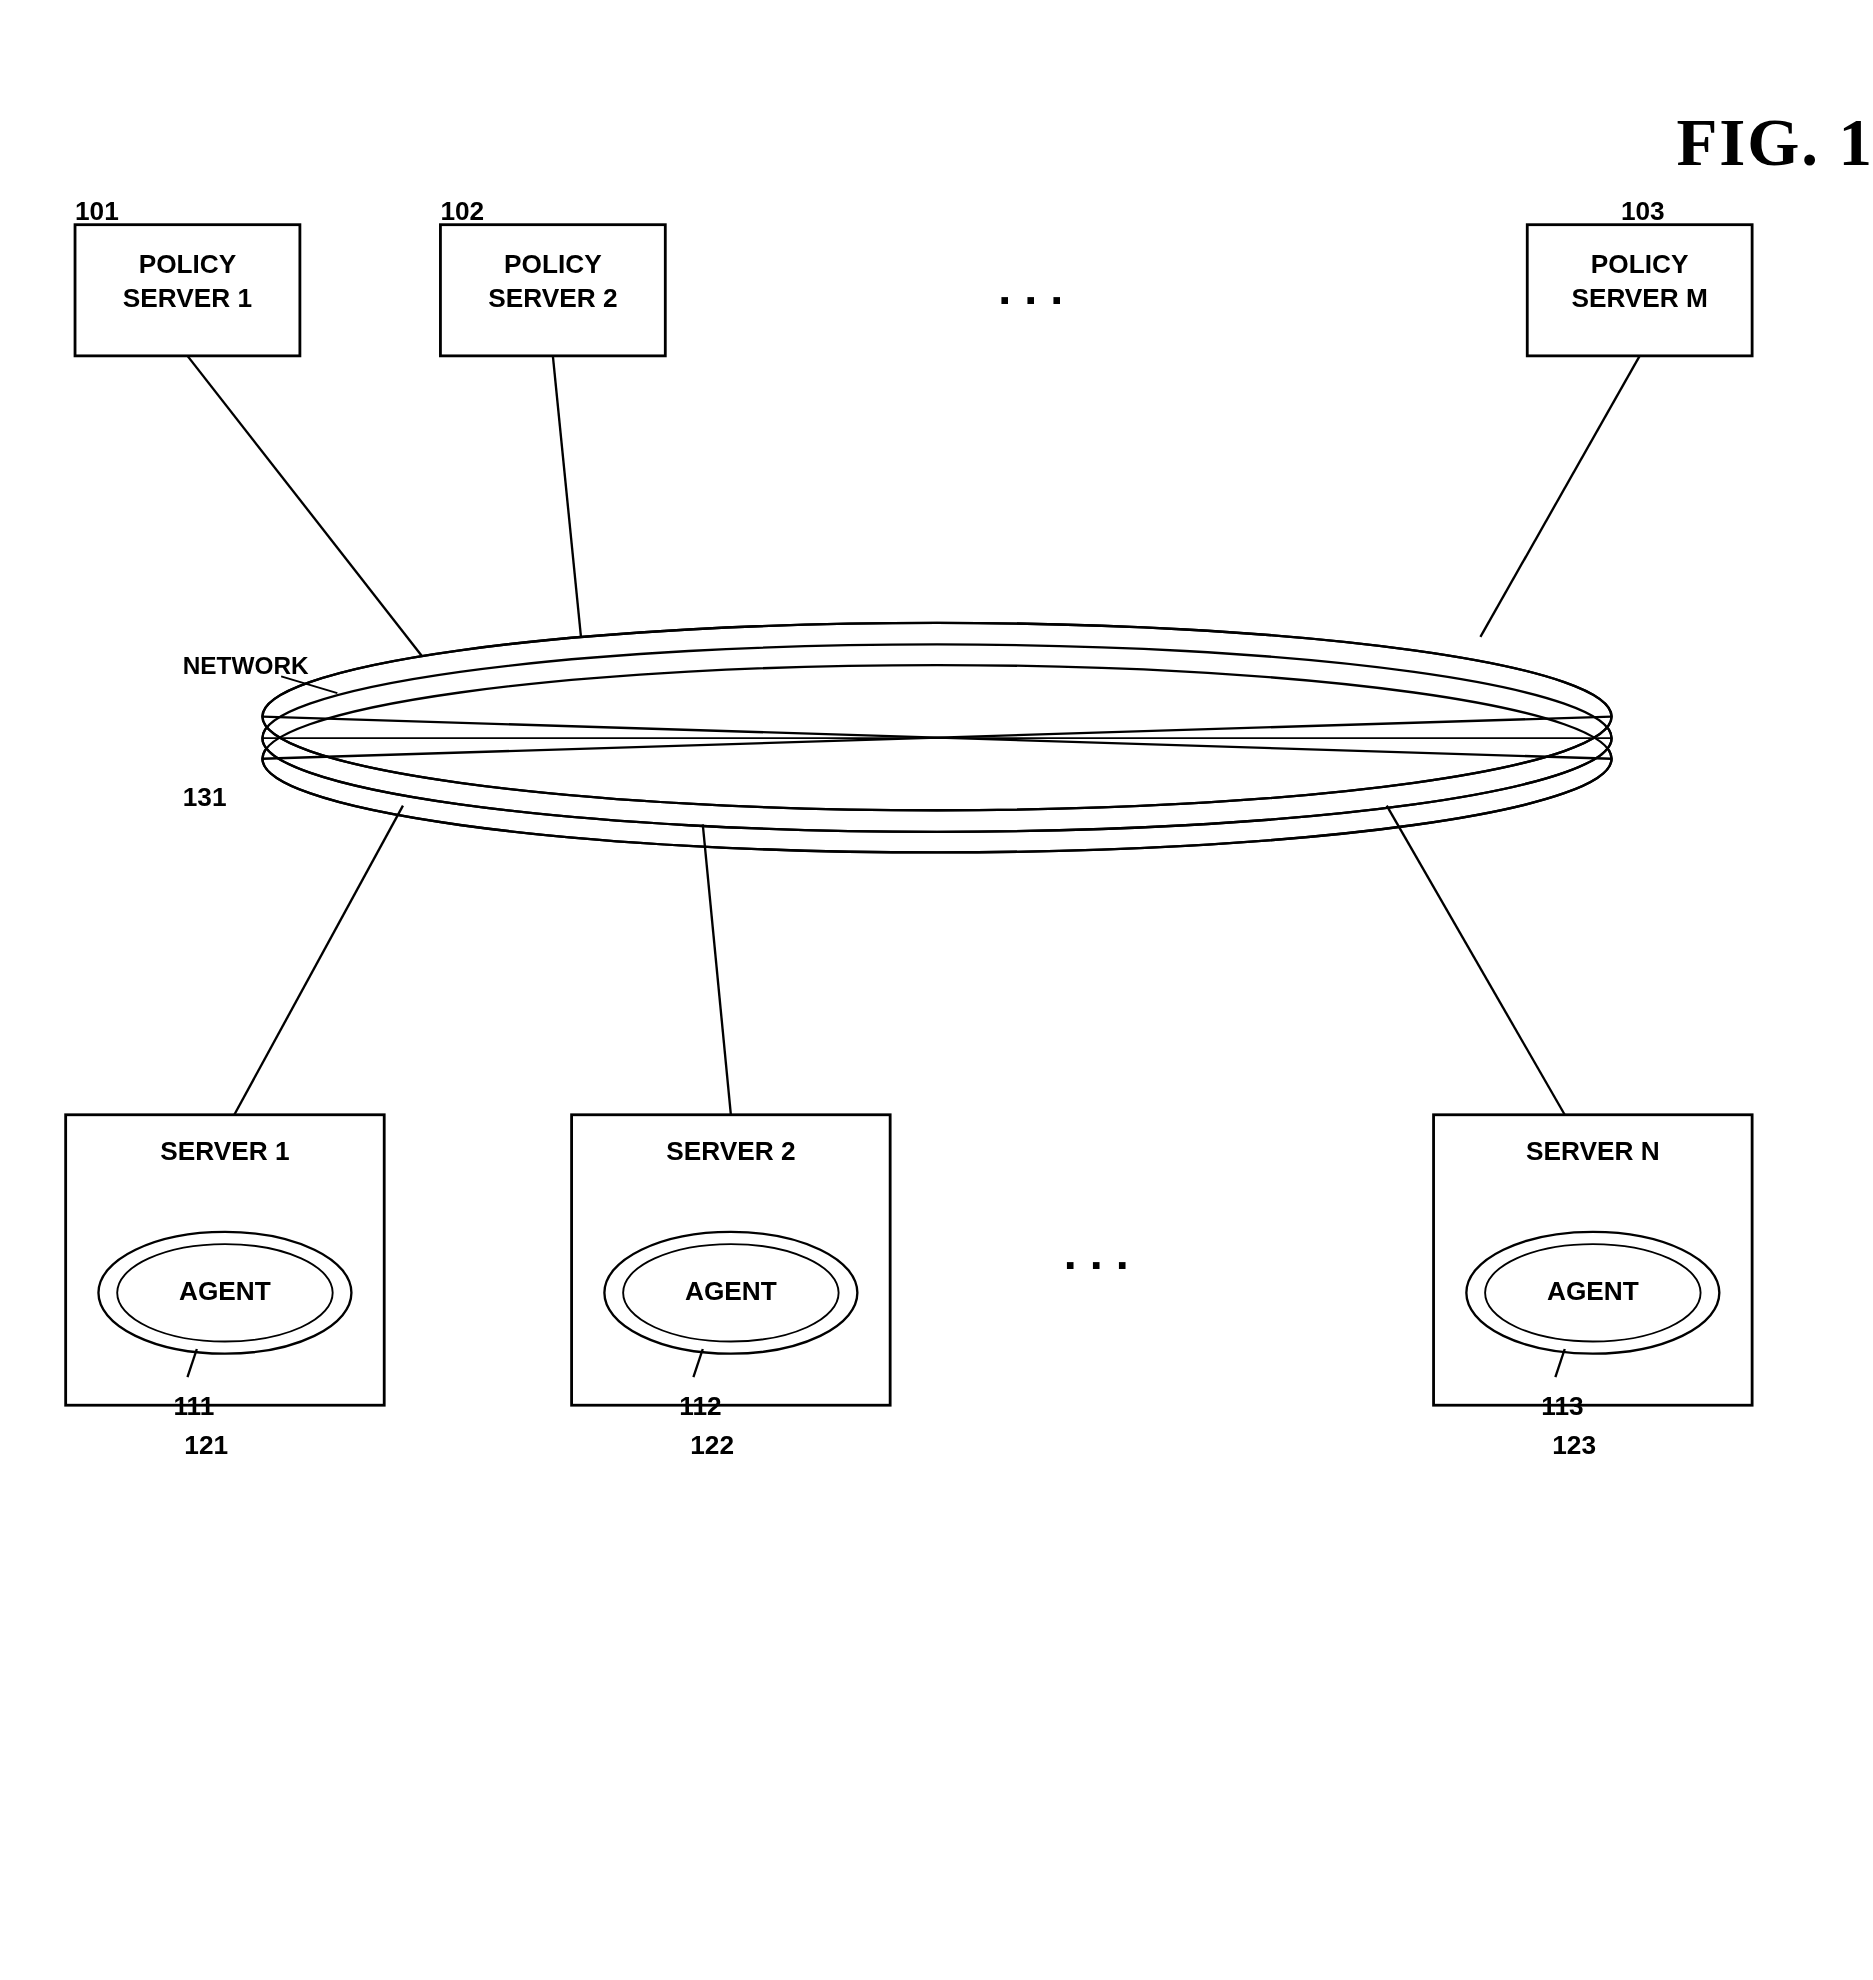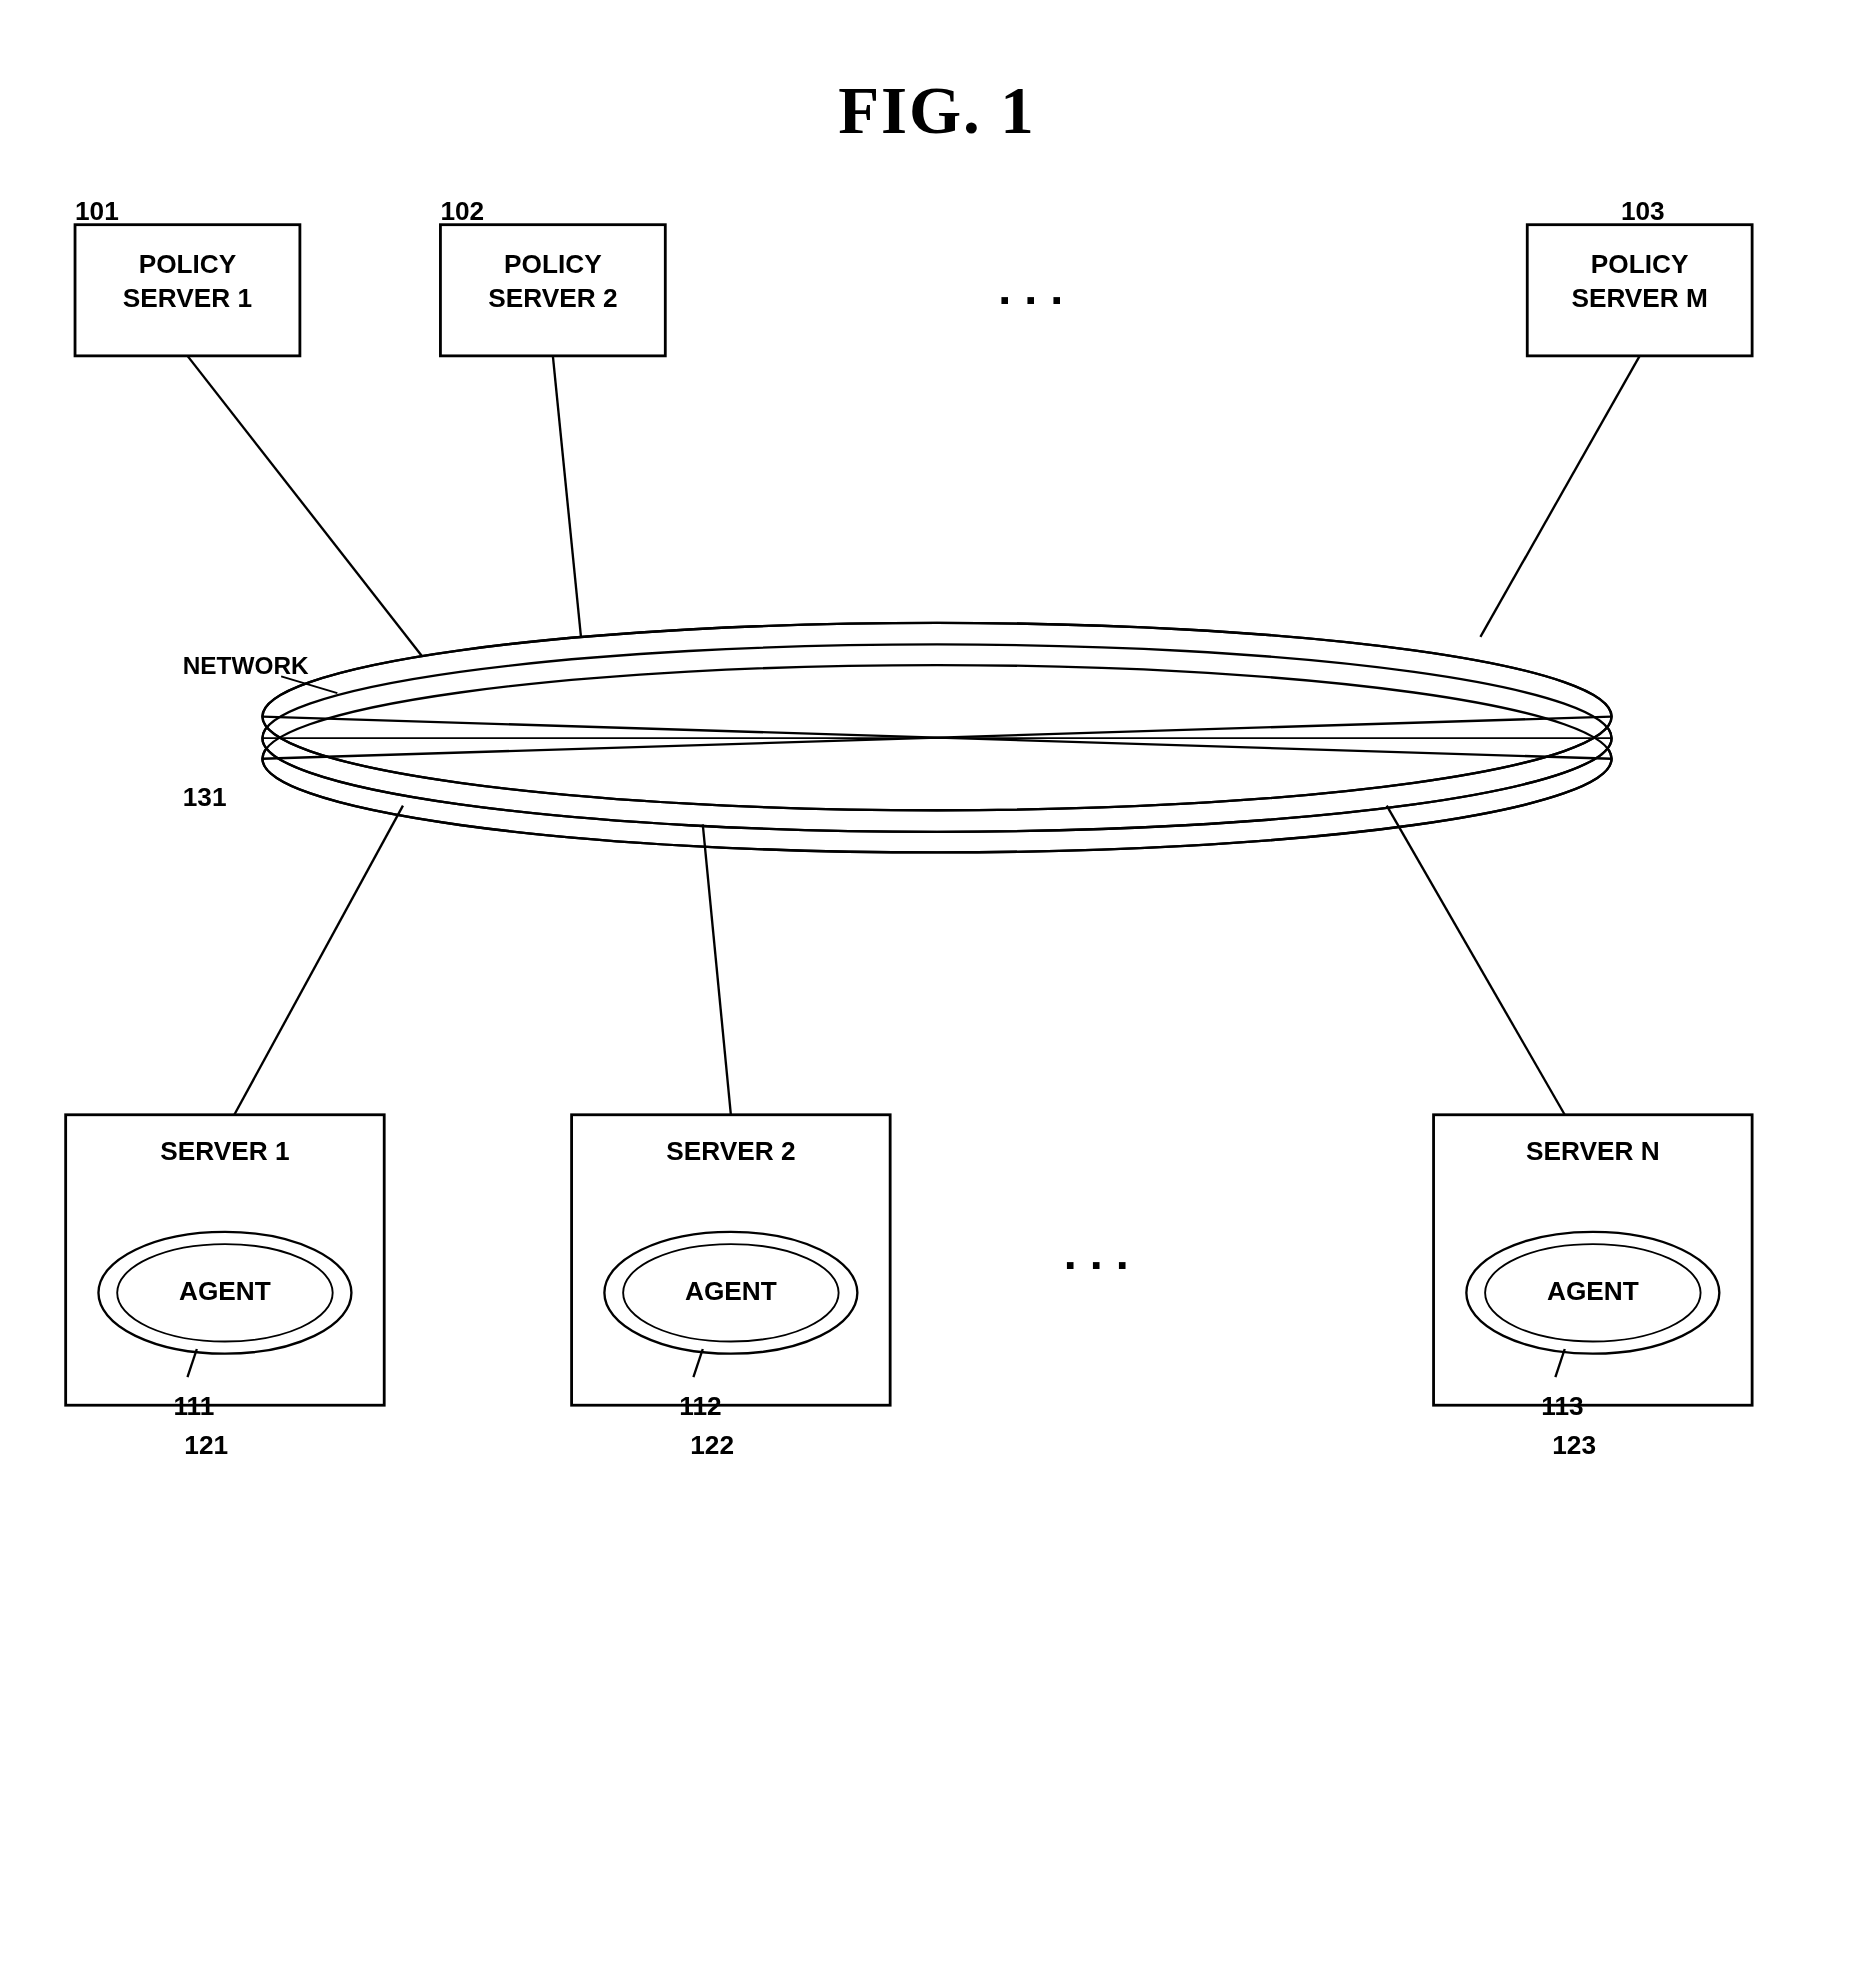--- a/index.html
+++ b/index.html
@@ -6,25 +6,26 @@
     body {
       background: #ffffff;
       font-family: 'Times New Roman', Times, serif;
       width: 1874px;
       height: 1981px;
       overflow: hidden;
       position: relative;
     }
 
     .page-title {
-      text-align: center;
+      text-align: right;
       font-size: 67px;
       font-weight: bold;
-      padding-top: 72px;
+      padding-top: 56px;
       letter-spacing: 1.9px;
+      margin-top: 48px;
     }
 
     .diagram-container {
       position: absolute;
       top: 131px;
       left: 0;
       width: 1874px;
       height: 1827px;
     }
 

